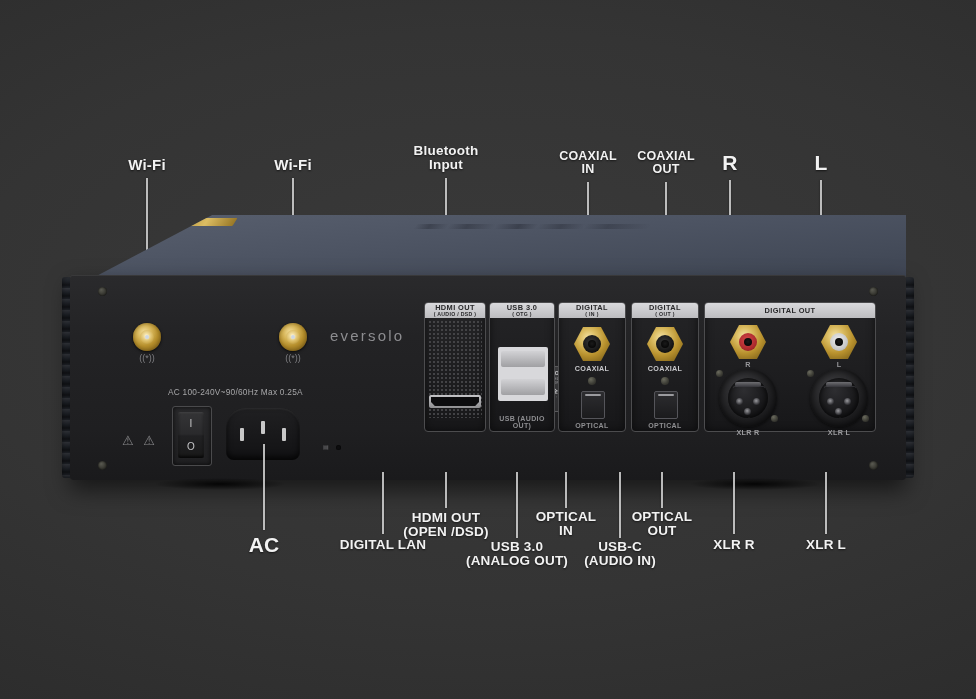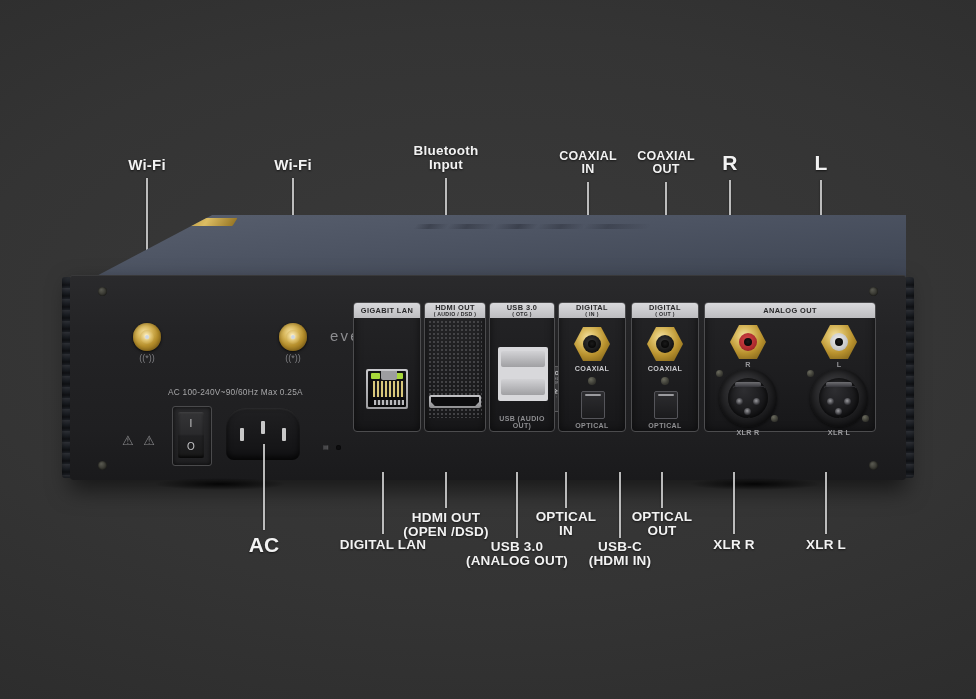--- a/index.html
+++ b/index.html
@@ -368,34 +368,20 @@
 
       <div class="iec" style="left:156px;top:133px;">
         <div class="pin" style="left:14px;top:20px;"></div>
         <div class="pin" style="left:35px;top:13px;"></div>
         <div class="pin" style="left:56px;top:20px;"></div>
       </div>
 
       <div class="tiny-mark" style="left:253px;top:168px;">▤</div>
       <div class="dot" style="left:266px;top:170px;"></div>
 
-      <div class="mod" style="left:283px;top:27px;width:68px;height:130px;">
-        <div class="hdr">
-          <span>GIGABIT LAN</span>
-        </div>
-        <div class="rj45" style="left:12px;top:66px;">
-          <div class="inner">
-            <div class="led l"></div>
-            <div class="led r"></div>
-            <div class="notch"></div>
-            <div class="pins"></div>
-            <div class="tab"></div>
-          </div>
-        </div>
-      </div>
 
       <div class="mod" style="left:354px;top:27px;width:62px;height:130px;">
         <div class="hdr">
           <span>HDMI OUT</span>
           <span class="sub">( AUDIO / DSD )</span>
         </div>
         <div class="hdmi-mesh"></div>
         <div class="hdmi" style="left:4px;top:92px;">
           <div class="i"></div>
         </div>
@@ -451,21 +437,21 @@
           <div class="ring" style="background:radial-gradient(circle at 45% 40%,#3a3a3a,#141414 65%,#000 100%);"></div>
         </div>
         <div class="mlabel" style="top:62px;">COAXIAL</div>
         <div class="mscrew" style="left:29px;top:74px;"></div>
         <div class="optical" style="left:22px;top:88px;"></div>
         <div class="ftr">OPTICAL</div>
       </div>
 
       <div class="mod" style="left:634px;top:27px;width:172px;height:130px;">
         <div class="hdr">
-          <span>ANALOG OUT</span>
+          <span>DIGITAL OUT</span>
         </div>
 
         <div class="rca" style="left:25px;top:22px;">
           <div class="ring red"></div>
         </div>
         <div class="mlabel" style="left:25px;width:36px;top:58px;color:#97979a;">R</div>
 
         <div class="rca" style="left:116px;top:22px;">
           <div class="ring white"></div>
         </div>
@@ -528,21 +514,21 @@
 
   <div class="lead" style="left:566px;top:472px;height:36px;"></div>
   <div class="callout" style="left:566px;top:510px;font-size:13.5px;">
     <span class="l1">OPTICAL</span>
     <span class="l2">IN</span>
   </div>
 
   <div class="lead" style="left:620px;top:472px;height:66px;"></div>
   <div class="callout" style="left:620px;top:540px;font-size:13.5px;">
     <span class="l1">USB-C</span>
-    <span class="l2">(HDMI IN)</span>
+    <span class="l2">(AUDIO IN)</span>
   </div>
 
   <div class="lead" style="left:662px;top:472px;height:36px;"></div>
   <div class="callout" style="left:662px;top:510px;font-size:13.5px;">
     <span class="l1">OPTICAL</span>
     <span class="l2">OUT</span>
   </div>
 
   <div class="lead" style="left:734px;top:472px;height:62px;"></div>
   <div class="callout" style="left:734px;top:538px;font-size:13.5px;">

